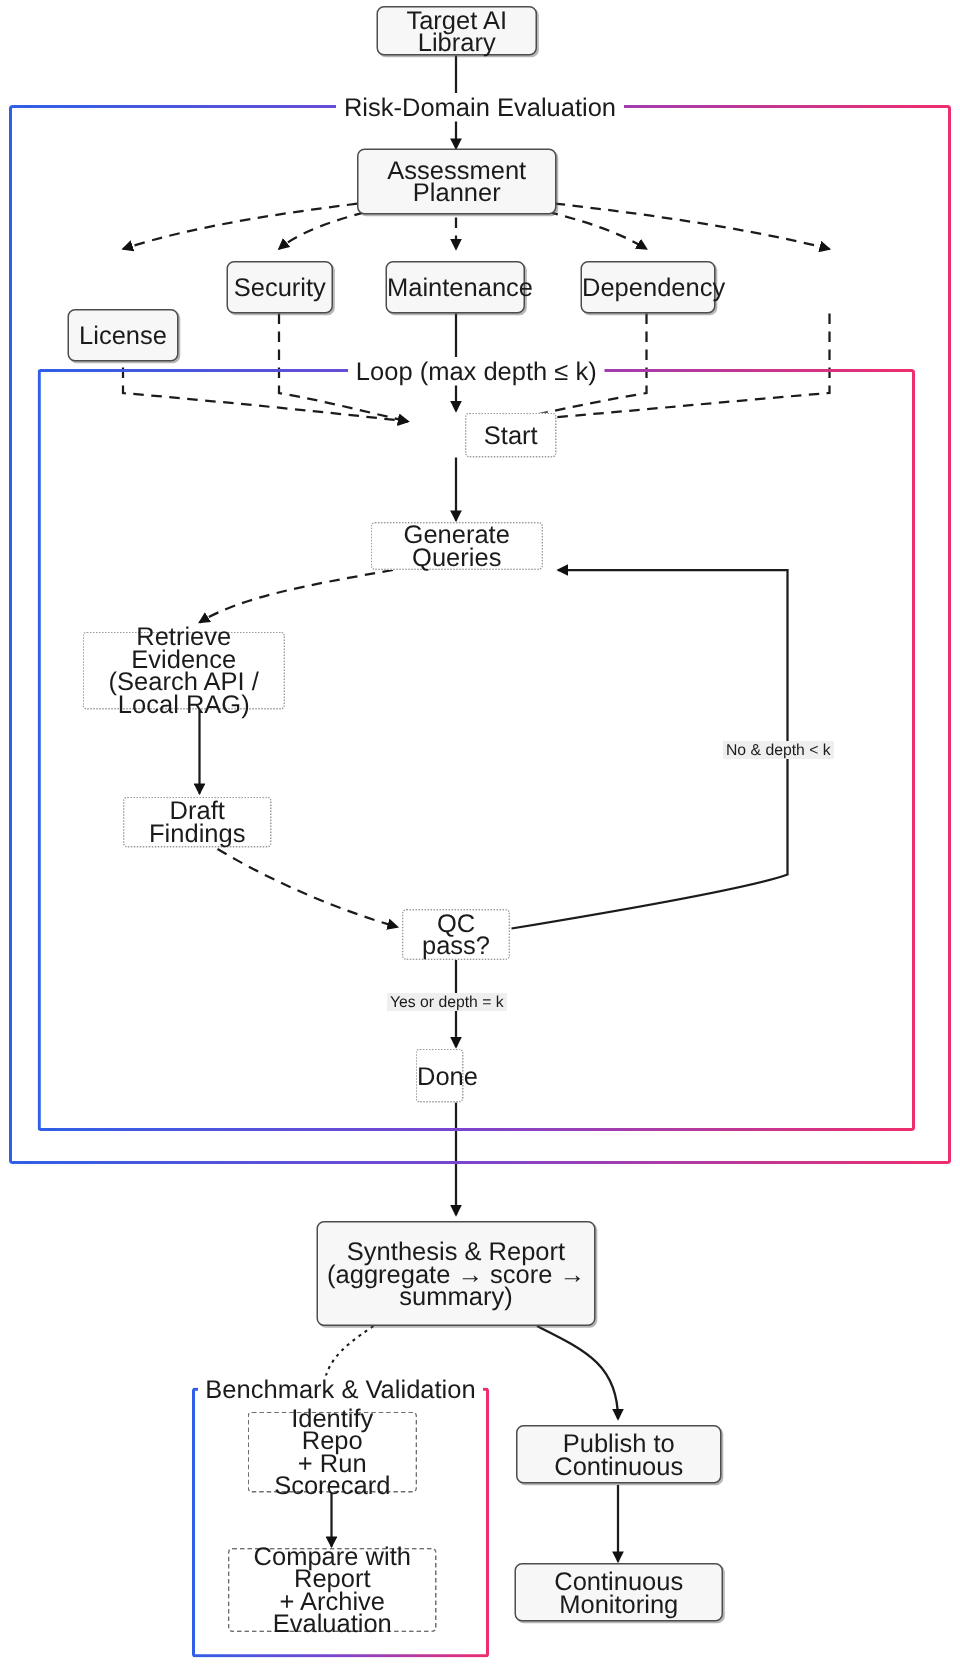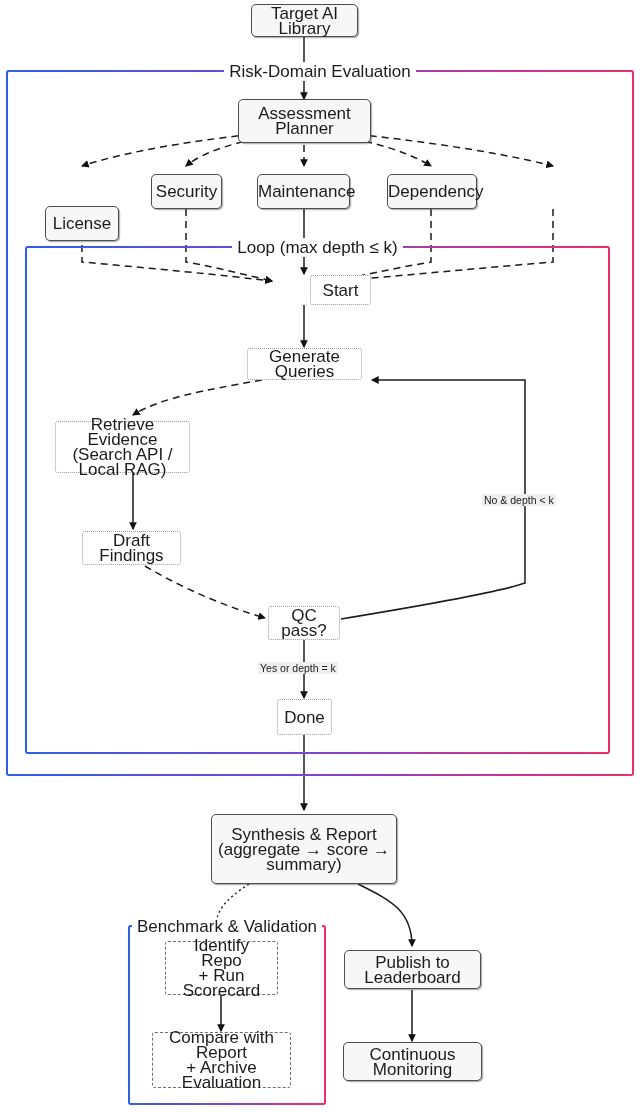--- a/index.html
+++ b/index.html
@@ -211,21 +211,21 @@
   </div>
 
   <div class="node dotted" style="left:82px;top:531px;width:99px;height:34px;">
     <div class="inner">Draft Findings</div>
   </div>
 
   <div class="node dotted" style="left:268px;top:606px;width:72px;height:34px;">
     <div class="inner">QC pass?</div>
   </div>
 
-  <div class="node dotted" style="left:277px;top:699px;width:55px;height:36px;">
+  <div class="node dotted" style="left:277px;top:699px;width:32px;height:36px;">
     <div class="inner">Done</div>
   </div>
 
   <div class="node solid" style="left:211px;top:814px;width:186px;height:70px;">
     <div class="inner">
       <span>Synthesis &amp; Report</span>
       <span class="l2">(aggregate → score →</span>
       <span class="l2">summary)</span>
     </div>
   </div>
@@ -238,21 +238,21 @@
   </div>
 
   <div class="node dashed" style="left:152px;top:1032px;width:139px;height:56px;text-align:center;">
     <div class="inner">
       <span>Compare with Report</span>
       <span class="l2">+ Archive Evaluation</span>
     </div>
   </div>
 
   <div class="node solid" style="left:344px;top:950px;width:137px;height:39px;">
-    <div class="inner">Publish to Leaderboard</div>
+    <div class="inner">Publish to Continuous</div>
   </div>
 
   <div class="node solid" style="left:343px;top:1042px;width:139px;height:39px;">
     <div class="inner">Continuous Monitoring</div>
   </div>
 
   <div class="edge-label" style="left:482px;top:494px;">No &amp; depth &lt; k</div>
 
   <div class="edge-label" style="left:258px;top:662px;">Yes or depth = k</div>
 

